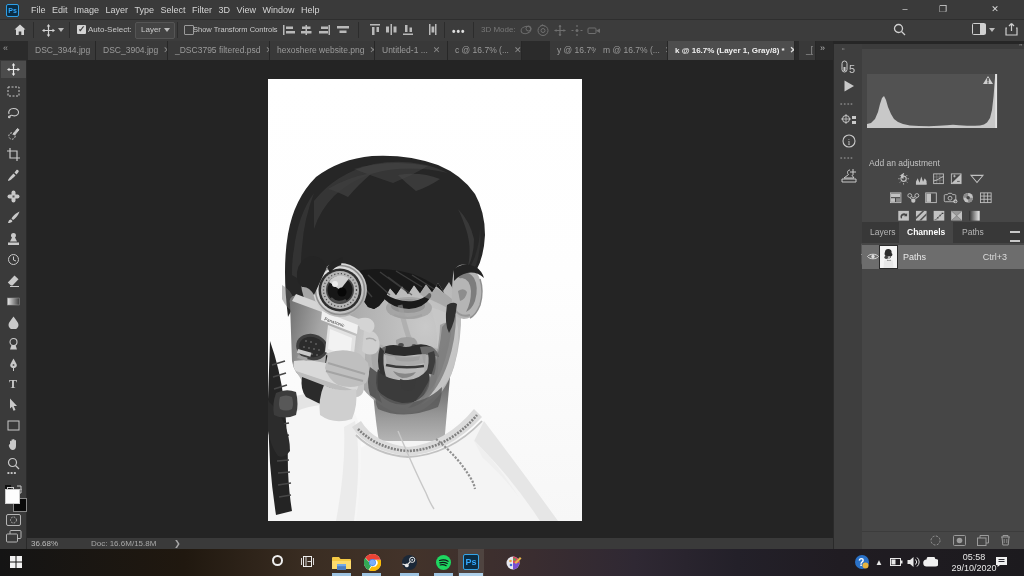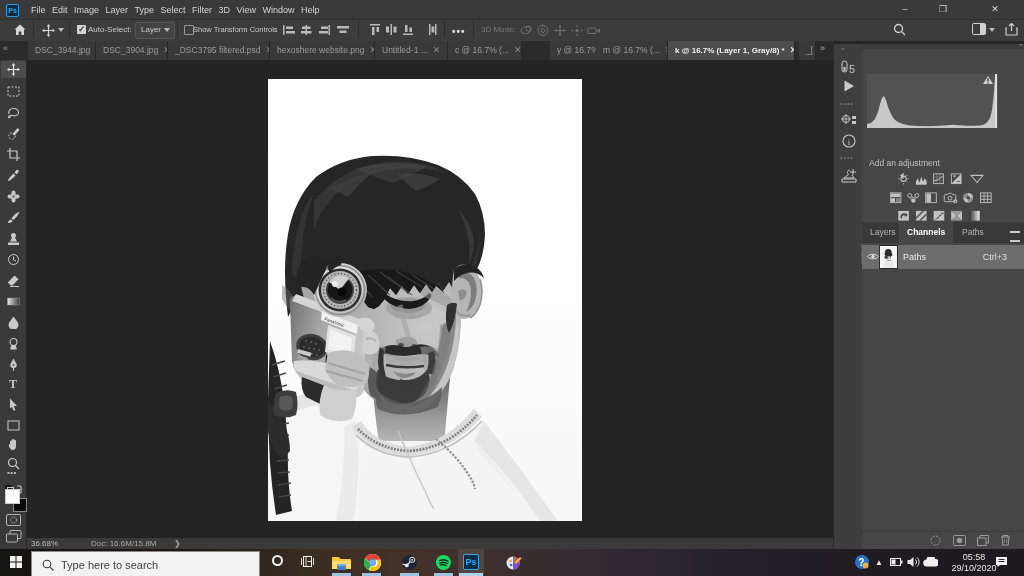--- a/index.html
+++ b/index.html
@@ -657,27 +657,20 @@
 
 <div class="abs" id="taskbar">
 
   <svg style="position:absolute;left:10px;top:7px" width="12" height="12" viewBox="0 0 12 12" fill="#f2f2f2">
       <rect x="0" y="0" width="5.5" height="5.5"></rect>
       <rect x="6.5" y="0" width="5.5" height="5.5"></rect>
       <rect x="0" y="6.5" width="5.5" height="5.5"></rect>
       <rect x="6.5" y="6.5" width="5.5" height="5.5"></rect>
     </svg>
 
-  <div id="search">
-    <svg style="position:absolute;left:10px;top:7px" width="12" height="12" viewBox="0 0 12 12" fill="none" stroke="#3c3c3c" stroke-width="1.1">
-        <circle cx="5" cy="5" r="3.8"></circle>
-        <path d="M7.8 7.8 L11.5 11.5"></path>
-      </svg>
-    <span style="position:absolute;left:29px;top:7px;">Type here to search</span>
-  </div>
 
   <div style="position:absolute;left:272px;top:6px;width:11px;height:11px;border:2px solid #f0f0f0;border-radius:50%;box-sizing:border-box;"></div>
 
   <svg style="position:absolute;left:301px;top:7px" width="13" height="11" viewBox="0 0 13 11" fill="none" stroke="#ededed">
       <rect x="2.5" y="0.5" width="8" height="10"></rect>
       <path d="M0.5 2 V9 M12.5 2 V9 M5 0.5 V11 M6.5 5.5 h4" stroke-width="0.9"></path>
     </svg>
 
   <svg style="position:absolute;left:332px;top:6px" width="19" height="15" viewBox="0 0 19 15">
       <path d="M1 2 h6 l1.5 2 H18 a1 1 0 0 1 1 1 v9 H0 V3 a1 1 0 0 1 1 -1 z" fill="#f5c944"></path>

